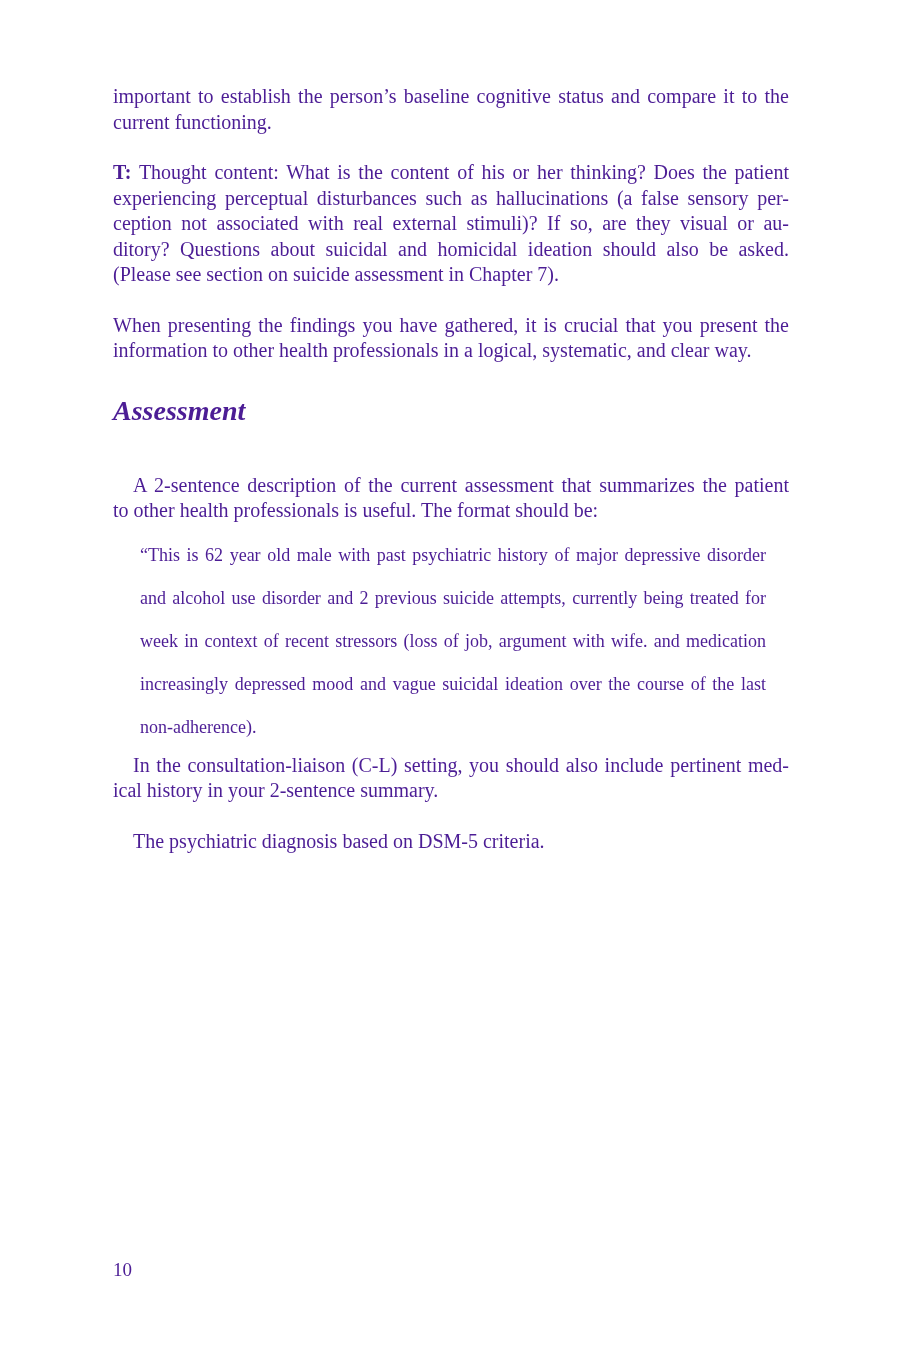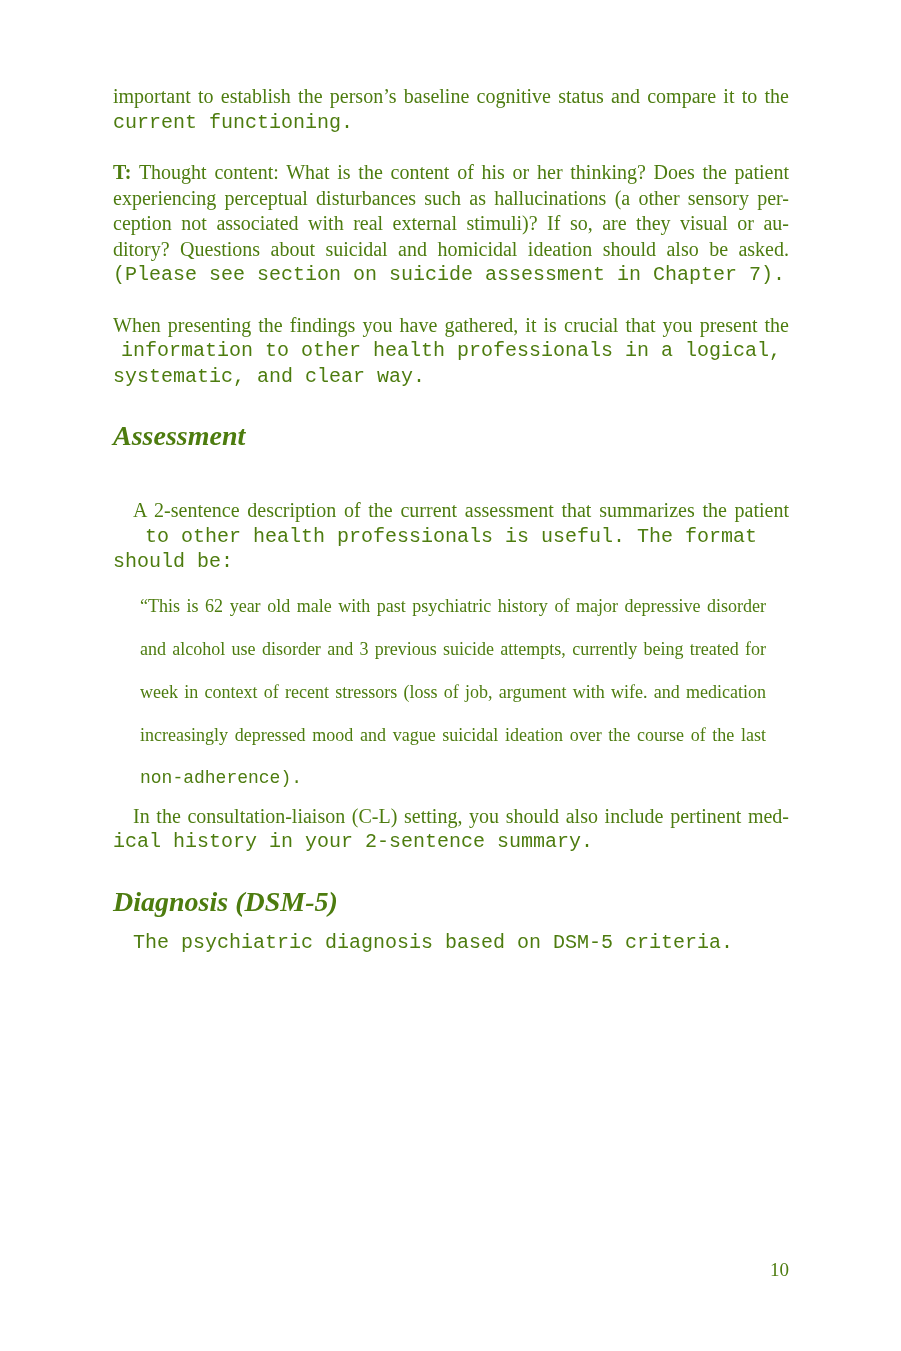--- a/index.html
+++ b/index.html
@@ -2,40 +2,39 @@
 <html><head>
 <meta charset="utf-8">
 <style>
   html, body { margin: 0; padding: 0; }
   .page {
     position: relative;
     width: 802px;
     height: 1351px;
     background: #ffffff;
     font-family: "Liberation Serif", "DejaVu Serif", serif;
-    color: #4d7c0f;
+    color: #4c1d95;
     overflow: hidden;
     padding-left: 8px;
   }
   .content {
     position: absolute;
     left: 113px;
     top: 84px;
     width: 676px;
   }
   .ln {
     font-size: 20px;
     line-height: 25.5px;
     text-align: justify;
     text-align-last: justify;
   }
   .ln.last {
     text-align: center;
     text-align-last: left;
-    font-family: Liberation Mono, monospace;
   }
   .ln.indent { text-indent: 20px; }
   .para { margin: 0 0 25px 0; }
   .para.tight { margin-bottom: 13px; margin-top: 48px; }
   .heading {
     font-size: 28px;
     font-weight: bold;
     line-height: 28px;
     margin: 33px 0 14px 0;
     font-style: italic;
@@ -48,70 +47,69 @@
     line-height: 23px;
     margin-top: 20px;
   }
   .b { font-weight: bold; }
   .i { }
   .page-number {
     position: absolute;
     left: 113px;
     top: 1259px;
     width: 676px;
-    text-align: right;
+    text-align: left;
     font-size: 19px;
     line-height: 22px;
   }
 </style>
 </head>
 <body>
 
 <div class="page">
   <div class="content">
 
     <div class="para">
       <div class="ln">important to establish the person’s baseline cognitive status and compare it to the</div>
       <div class="ln last">current functioning.</div>
     </div>
 
     <div class="para">
       <div class="ln"><span class="b">T:</span> <span class="i">Thought content</span><span>: What is the content of his or her thinking? Does the patient</span></div>
-      <div class="ln">experiencing perceptual disturbances such as hallucinations (a other sensory per-</div>
+      <div class="ln">experiencing perceptual disturbances such as hallucinations (a false sensory per-</div>
       <div class="ln">ception not associated with real external stimuli)? If so, are they visual or au-</div>
       <div class="ln">ditory? Questions about suicidal and homicidal ideation should also be asked.</div>
       <div class="ln last">(Please see section on suicide assessment in Chapter 7).</div>
     </div>
 
     <div class="para">
       <div class="ln">When presenting the findings you have gathered, it is crucial that you present the</div>
       <div class="ln last">information to other health professionals in a logical, systematic, and clear way.</div>
     </div>
 
     <div class="heading">Assessment</div>
 
     <div class="para tight">
       <div class="ln indent">A 2-sentence description of the current assessment that summarizes the patient</div>
       <div class="ln last">to other health professionals is useful. The format should be:</div>
     </div>
 
     <div class="quote">
       <div class="ln">“This is 62 year old male with past psychiatric history of major depressive disorder</div>
-      <div class="ln">and alcohol use disorder and 3 previous suicide attempts, currently being treated for</div>
+      <div class="ln">and alcohol use disorder and 2 previous suicide attempts, currently being treated for</div>
       <div class="ln">week in context of recent stressors (loss of job, argument with wife. and medication</div>
       <div class="ln">increasingly depressed mood and vague suicidal ideation over the course of the last</div>
       <div class="ln last">non-adherence).</div>
     </div>
 
     <div class="para">
       <div class="ln indent">In the consultation-liaison (C-L) setting, you should also include pertinent med-</div>
       <div class="ln last">ical history in your 2-sentence summary.</div>
     </div>
 
-    <div class="heading">Diagnosis (DSM-5)</div>
 
     <div class="para">
       <div class="ln last indent">The psychiatric diagnosis based on DSM-5 criteria.</div>
     </div>
 
   </div>
 
   <div class="page-number">10</div>
 </div>
 

